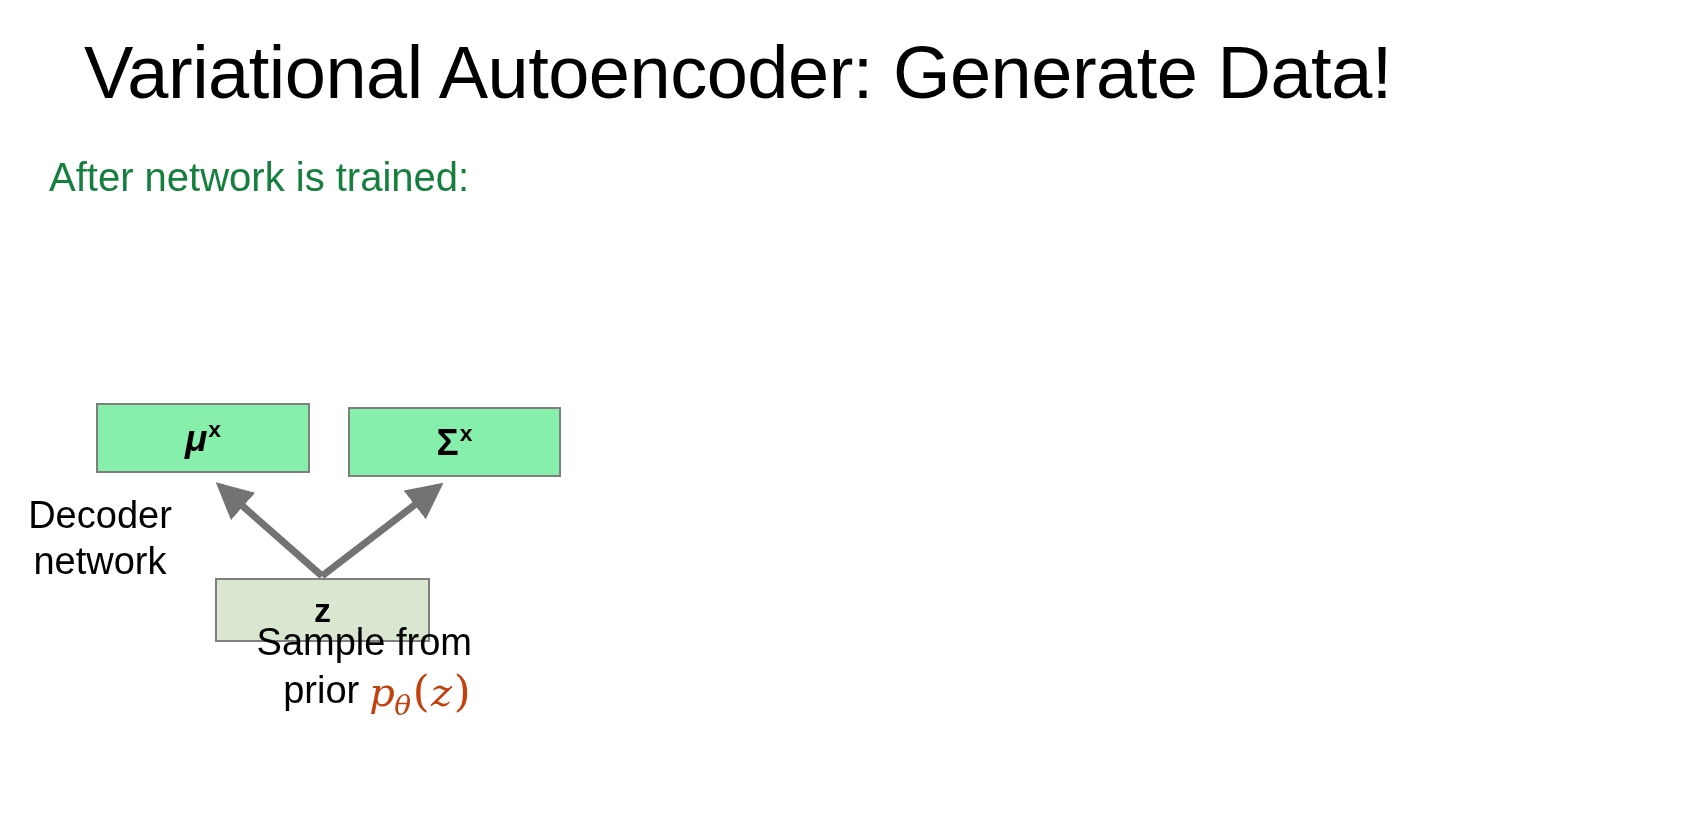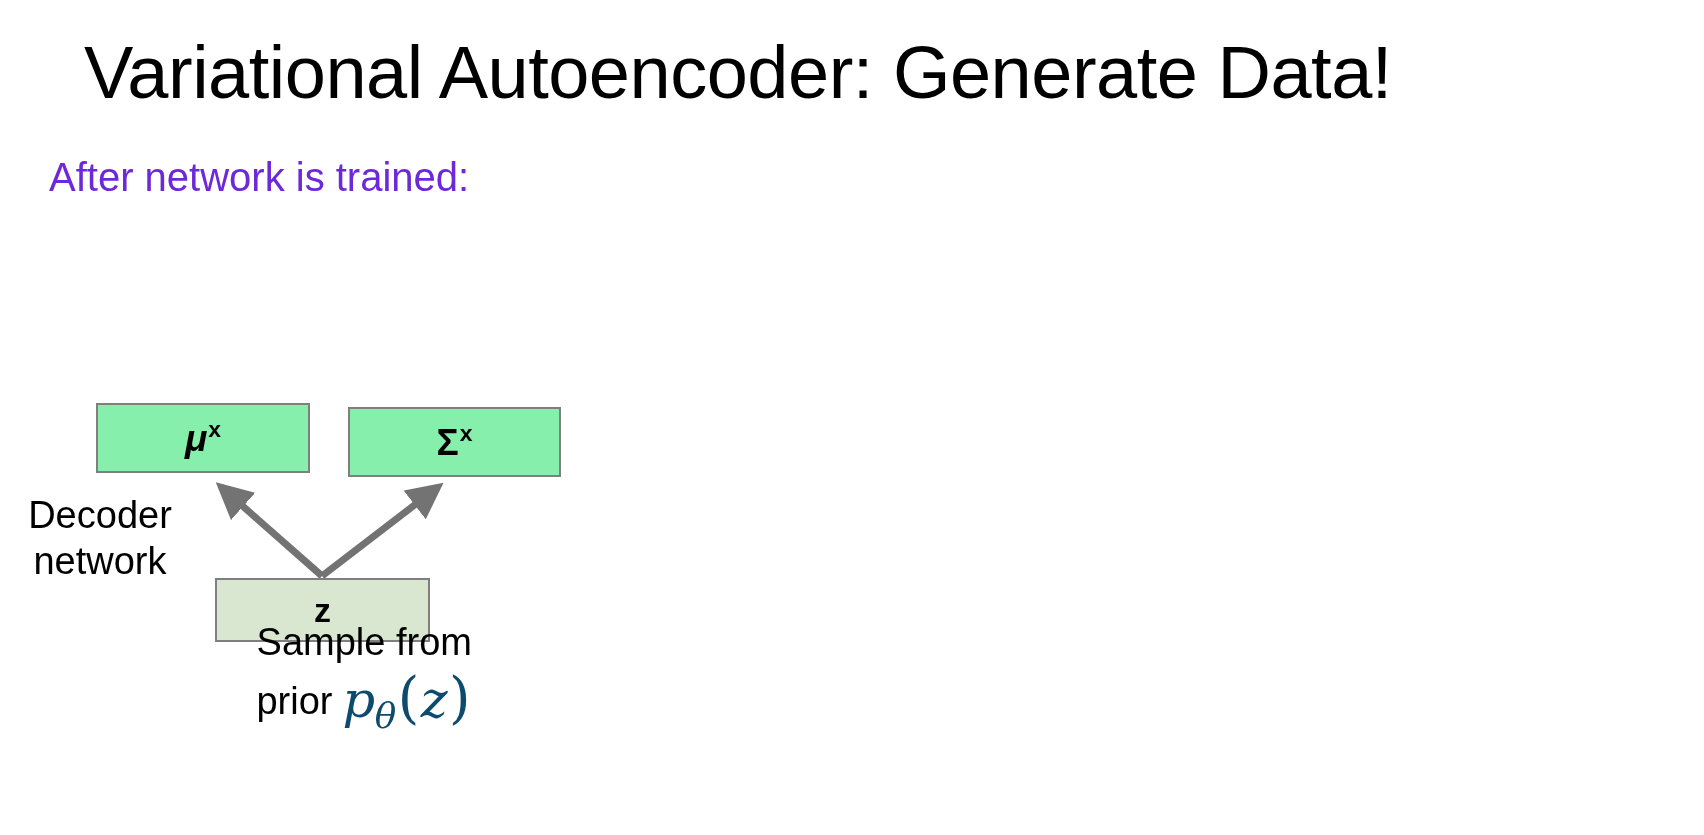--- a/index.html
+++ b/index.html
@@ -38,21 +38,21 @@
 
   
   #subtitle {
     position: absolute;
     left: 49px;
     top: 157px;
     font-size: 40px;
     line-height: 1.0;
     font-weight: 400;
     white-space: nowrap;
-    color: #6d28d9;
+    color: #15803d;
   }
 
   
   .node-box {
     position: absolute;
     box-sizing: border-box;
     border: 2px solid #7f7f7f;
     display: flex;
     align-items: center;
     justify-content: center;
@@ -122,22 +122,22 @@
   }
   #sample-caption .line2 {
     display: block;
     white-space: nowrap;
   }
 
   
   .mathtex {
     font-family: "DejaVu Serif", serif;
     font-style: italic;
-    color: #0c4a6e;
-    font-size: 51px;
+    color: #c2410c;
+    font-size: 40px;
     letter-spacing: 0.5px;
     margin-left: 10px;
     display: inline-block;
     vertical-align: -3px;
   }
   .mathtex .msub {
     font-size: 0.70em;
     vertical-align: -0.30em;
     display: inline-block;
     margin-left: -1px;

